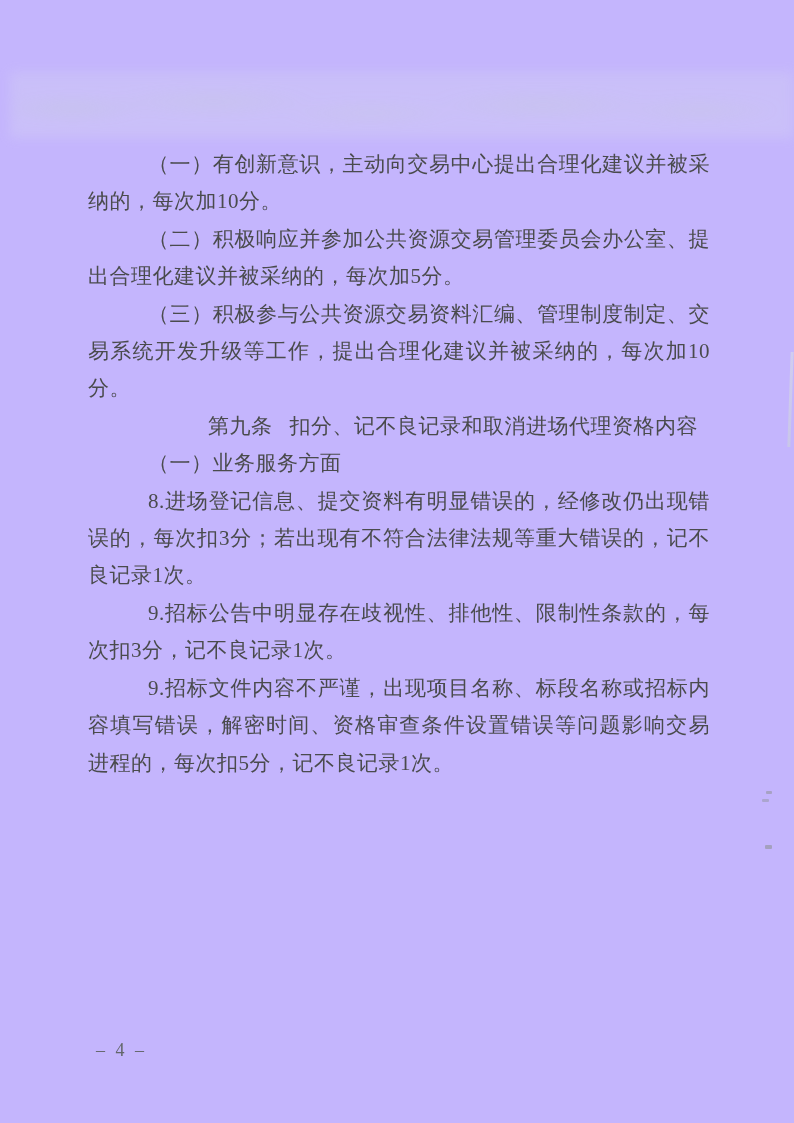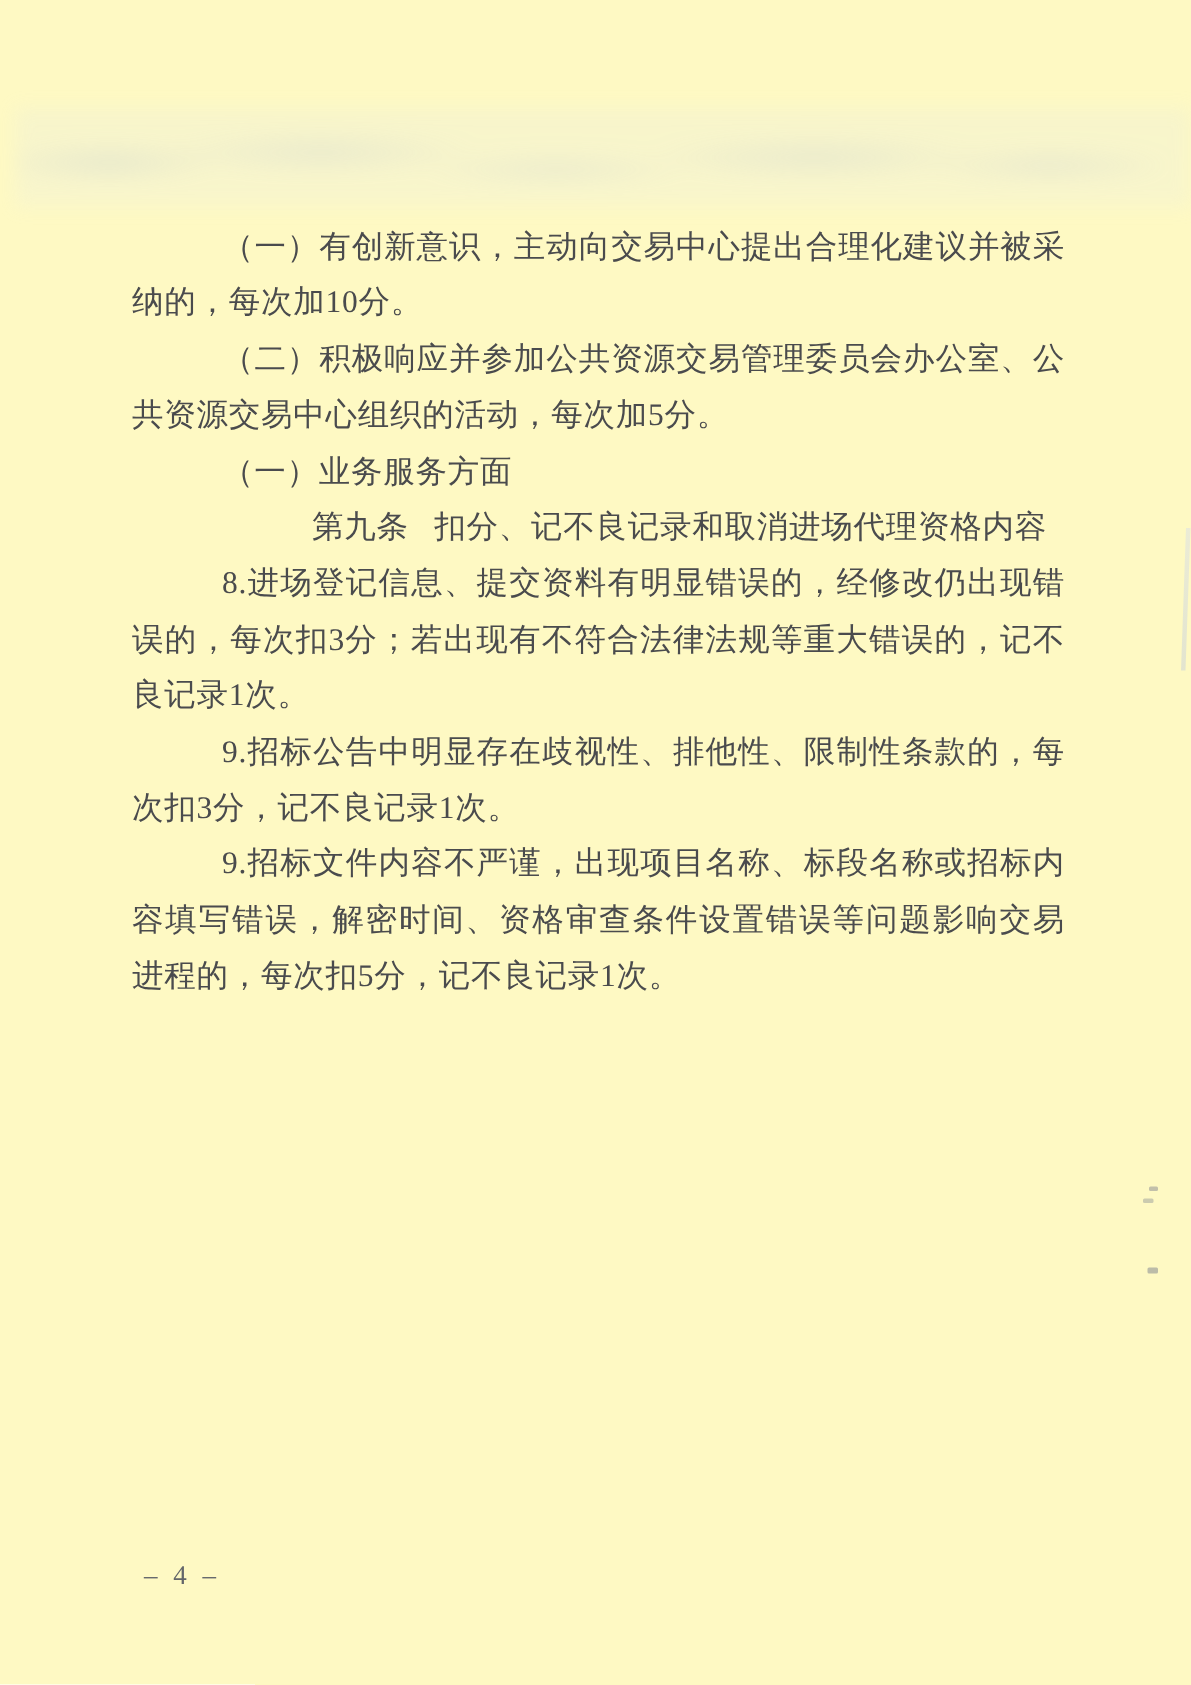--- a/index.html
+++ b/index.html
@@ -1,20 +1,20 @@
 <!DOCTYPE html>
 <html lang="zh"><head>
 <meta charset="utf-8">
 <style>
   html, body { margin: 0; padding: 0; background: #ffffff; }
   .page {
     position: relative;
     width: 794px;
     height: 1123px;
-    background: #fef9c3;
+    background: #c4b5fd;
     overflow: hidden;
     font-family: "Liberation Serif", "DejaVu Serif", serif;
   }
   
   .ghost-band {
     position: absolute;
     left: 10px; top: 72px;
     width: 784px; height: 66px;
     background:
       radial-gradient(ellipse 110px 20px at 8% 55%,  rgba(196,206,213,.55), transparent 70%),
@@ -65,29 +65,30 @@
 <body>
 
 <div class="page">
 
   <div class="ghost-band"></div>
 
   <div class="body-text">
 
     <p class="para">（一）有创新意识，主动向交易中心提出合理化建议并被采纳的，每次加10分。</p>
 
-    <p class="para">（二）积极响应并参加公共资源交易管理委员会办公室、公共资源交易中心组织的活动，每次加5分。</p>
+    <p class="para">（二）积极响应并参加公共资源交易管理委员会办公室、提出合理化建议并被采纳的，每次加5分。</p>
 
+    <p class="para">（三）积极参与公共资源交易资料汇编、管理制度制定、交易系统开发升级等工作，提出合理化建议并被采纳的，每次加10分。</p>
 
-
-    <p class="para">（一）业务服务方面</p>
 
     <p class="para">
       <span class="article-term">第九条</span><span>扣分、记不良记录和取消进场代理资格内容</span>
     </p>
+
+    <p class="para">（一）业务服务方面</p>
 
 
     <p class="para">8.进场登记信息、提交资料有明显错误的，经修改仍出现错误的，每次扣3分；若出现有不符合法律法规等重大错误的，记不良记录1次。</p>
 
 
     <p class="para">9.招标公告中明显存在歧视性、排他性、限制性条款的，每次扣3分，记不良记录1次。</p>
 
     <p class="para">9.招标文件内容不严谨，出现项目名称、标段名称或招标内容填写错误，解密时间、资格审查条件设置错误等问题影响交易进程的，每次扣5分，记不良记录1次。</p>
 
   </div>

